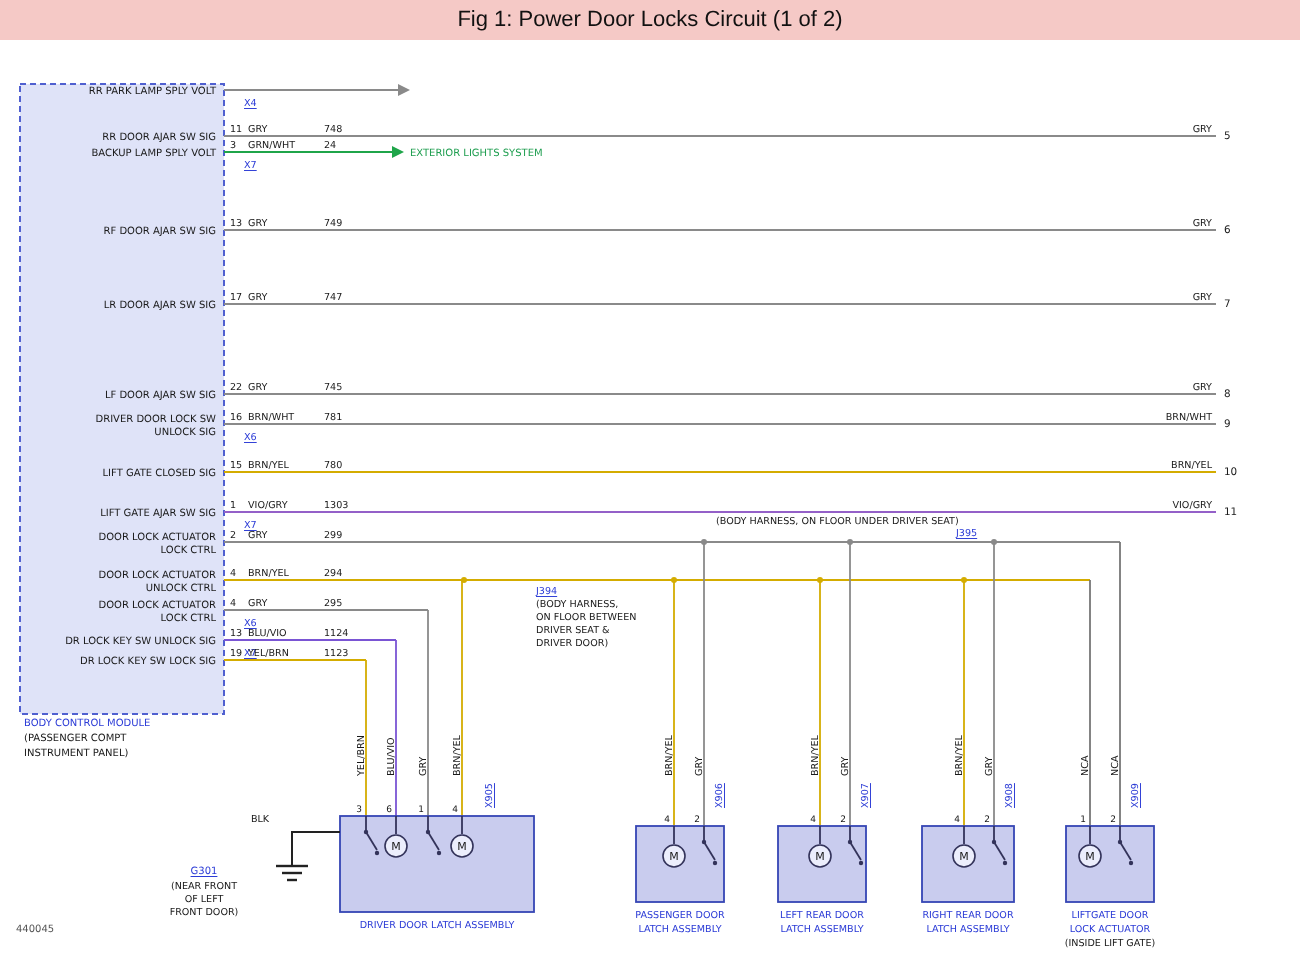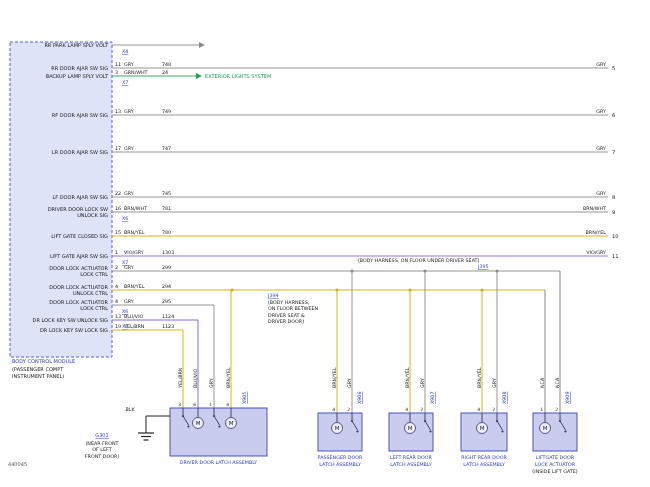--- a/index.html
+++ b/index.html
@@ -8,20 +8,21 @@
   .titlebar{position:absolute;left:0;top:0;width:650px;height:20px;background:#f5c9c6;
             display:flex;align-items:center;justify-content:center;
             font-size:11px;color:#111;font-family:"Liberation Sans",sans-serif;}
   svg{position:absolute;left:0;top:20px;}
   svg text{font-family:"DejaVu Sans",sans-serif;}
 </style>
 </head>
 <body>
 
 <div class="stage">
+  <div class="titlebar">Fig 1: Power Door Locks Circuit (1 of 2)</div>
   <svg id="diagram" width="650" height="467" viewBox="0 0 650 467">
       <rect x="10" y="22" width="102" height="315" fill="#dfe3f8" stroke="#5060d0" stroke-width="1" stroke-dasharray="3 2"></rect>
       <line x1="112" y1="25" x2="199" y2="25" stroke="#8a8a8a" stroke-width="0.9"></line>
       <polygon points="199,22 199,28 205,25" fill="#8a8a8a"></polygon>
       <text x="108" y="27" font-size="5" fill="#1a1a1a" text-anchor="end">RR PARK LAMP SPLY VOLT</text>
       <text x="122" y="33" font-size="4.8" fill="#2b3bd6" text-anchor="start" text-decoration="underline">X4</text>
       <line x1="112" y1="48" x2="608" y2="48" stroke="#8a8a8a" stroke-width="0.9"></line>
       <text x="108" y="50" font-size="5" fill="#1a1a1a" text-anchor="end">RR DOOR AJAR SW SIG</text>
       <text x="115" y="46" font-size="4.8" fill="#1a1a1a" text-anchor="start">11</text>
       <text x="124" y="46" font-size="4.8" fill="#1a1a1a" text-anchor="start">GRY</text>

